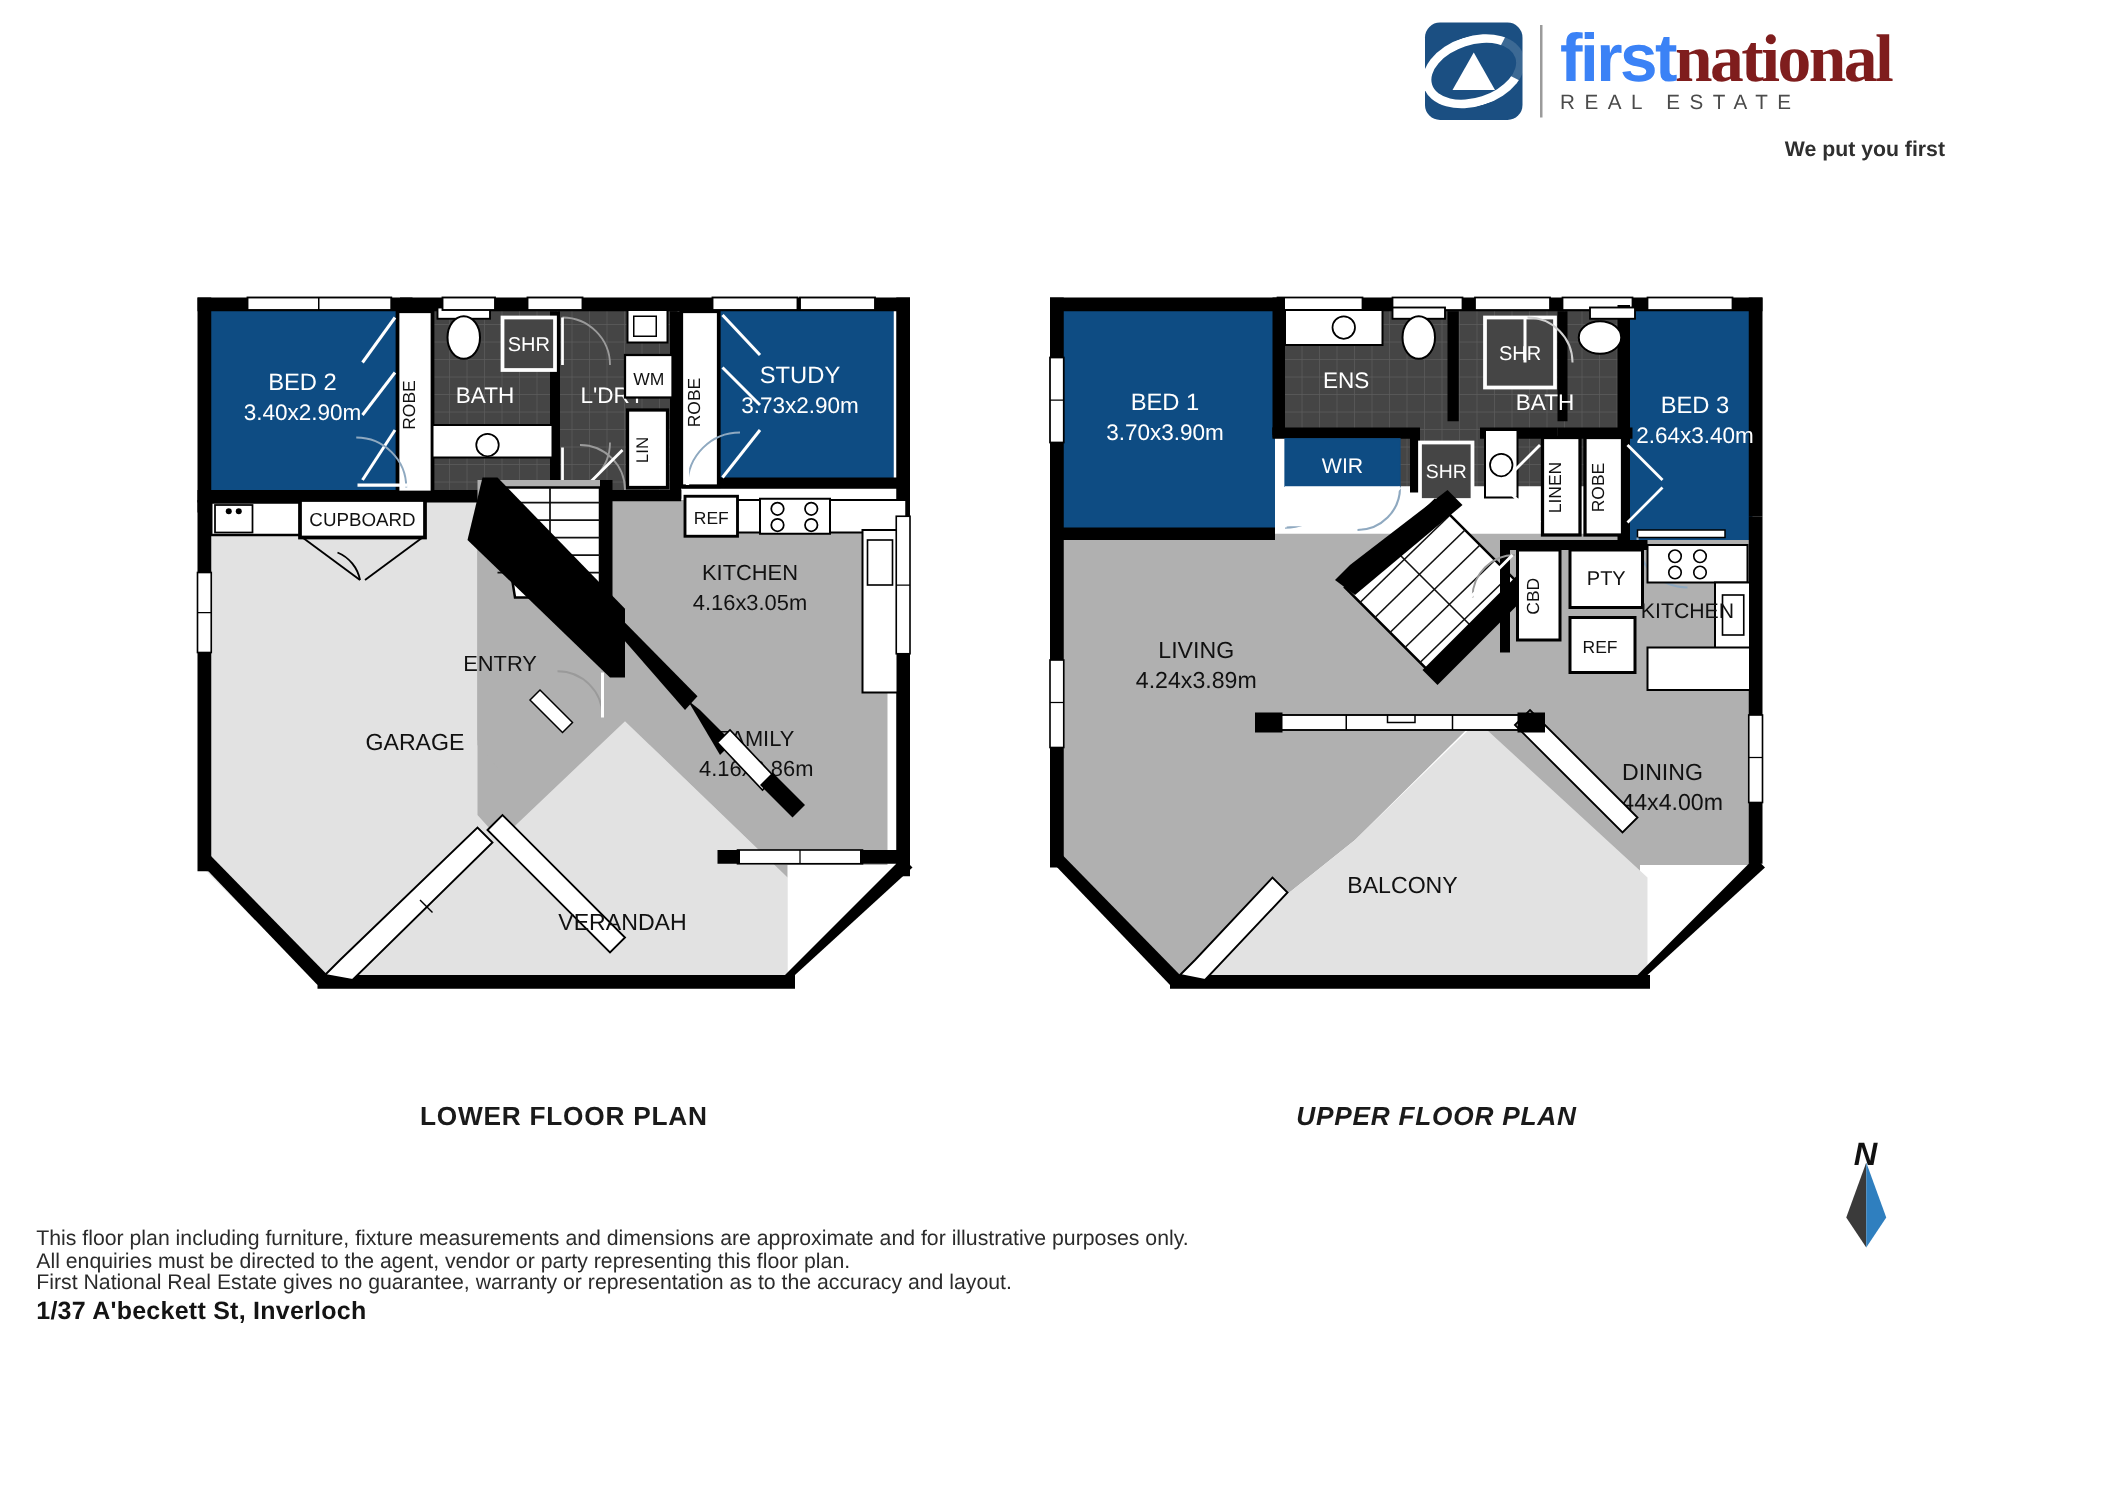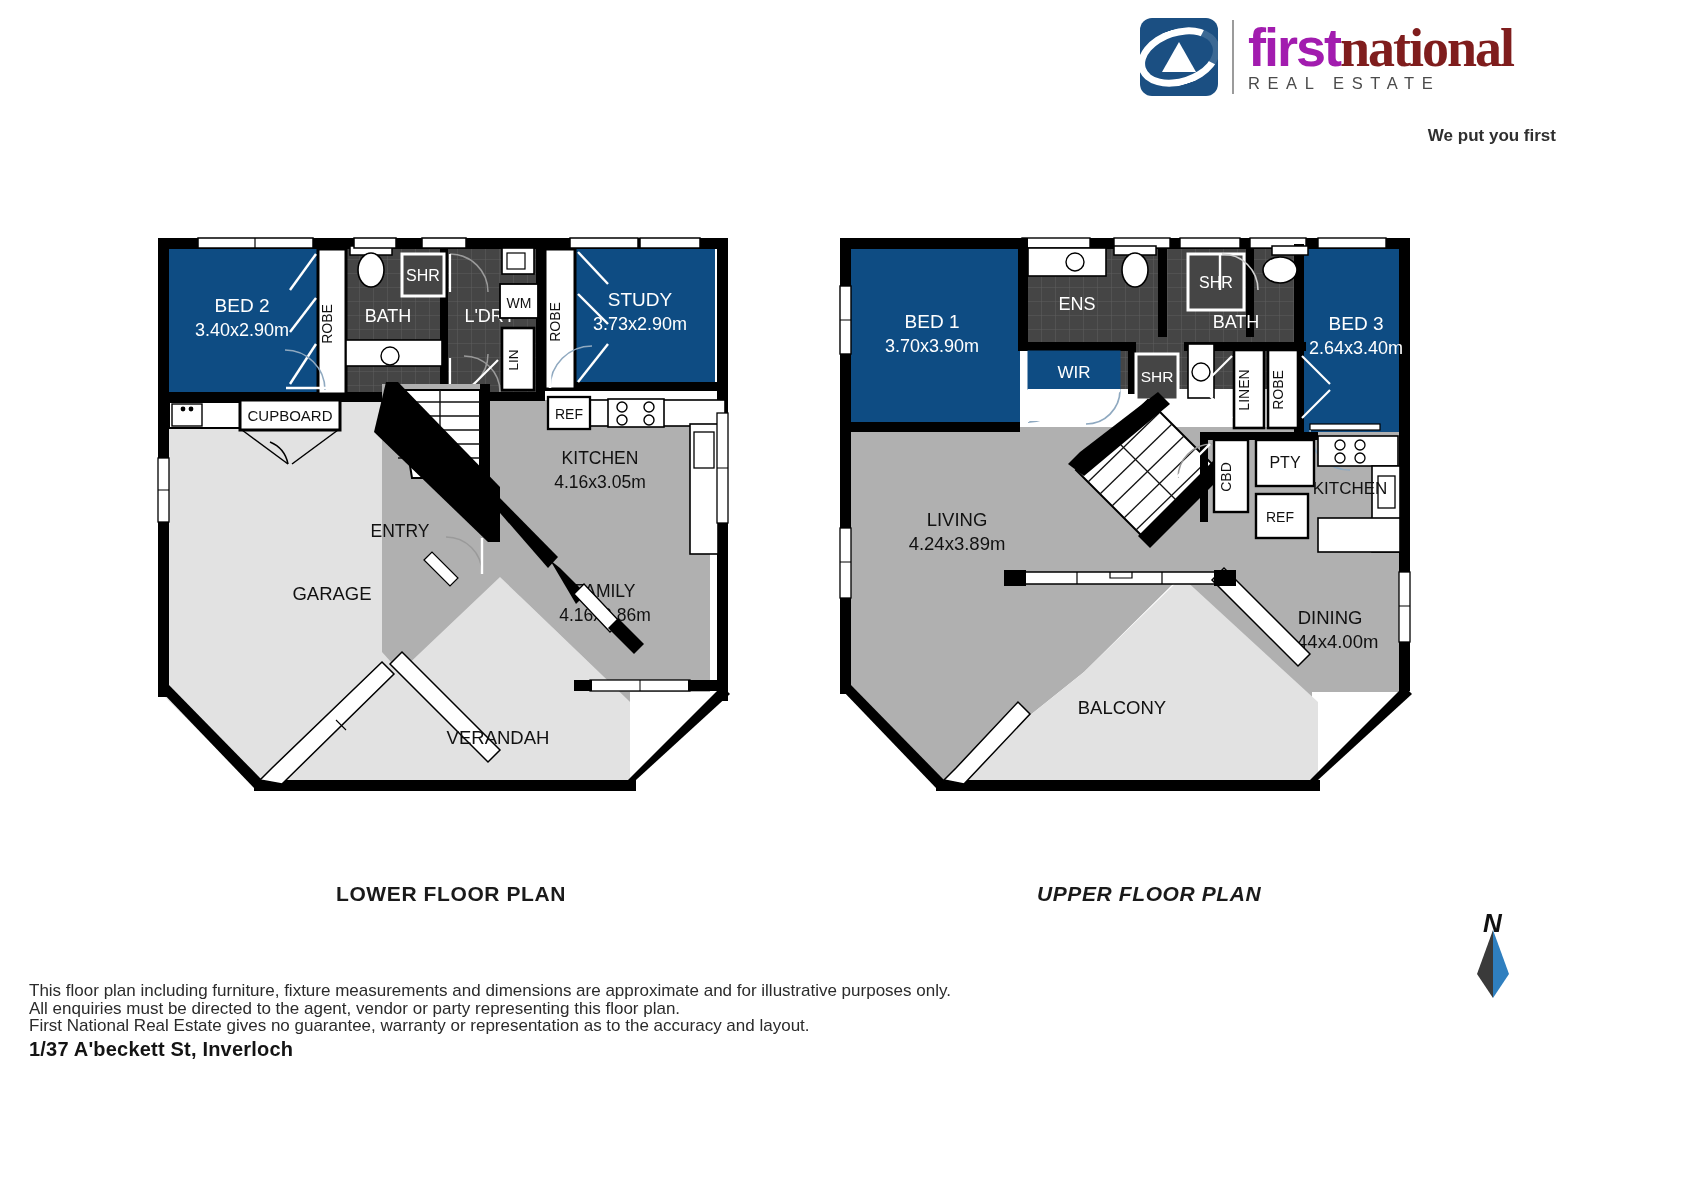--- a/index.html
+++ b/index.html
@@ -57,33 +57,33 @@
     flex: 0 0 auto;
   }
   #logo-words { flex: 1 1 auto; }
   .wordmark {
     font-size: 54px;
     font-weight: bold;
     letter-spacing: -2px;
     line-height: 58px;
     white-space: nowrap;
   }
-  .wordmark .w-first { color: #a21caf; }
+  .wordmark .w-first { color: #3b82f6; }
   .wordmark .w-national { color: #7f1d1d; font-family: Liberation Serif, serif; }
   .subwordmark {
     color: #4b4b4b;
     font-size: 16.5px;
     letter-spacing: 7.6px;
     text-align: left;
     margin-top: -3px;
     padding-right: 2px;
   }
   #logo-tagline {
     position: absolute;
-    top: 108px; right: 4px;
+    top: 92px; right: 4px;
     font-size: 17px;
     font-weight: bold;
     color: #2f2f2f;
     white-space: nowrap;
   }
 
   
   .plan { position: absolute; }
   .plan svg { display: block; }
 

